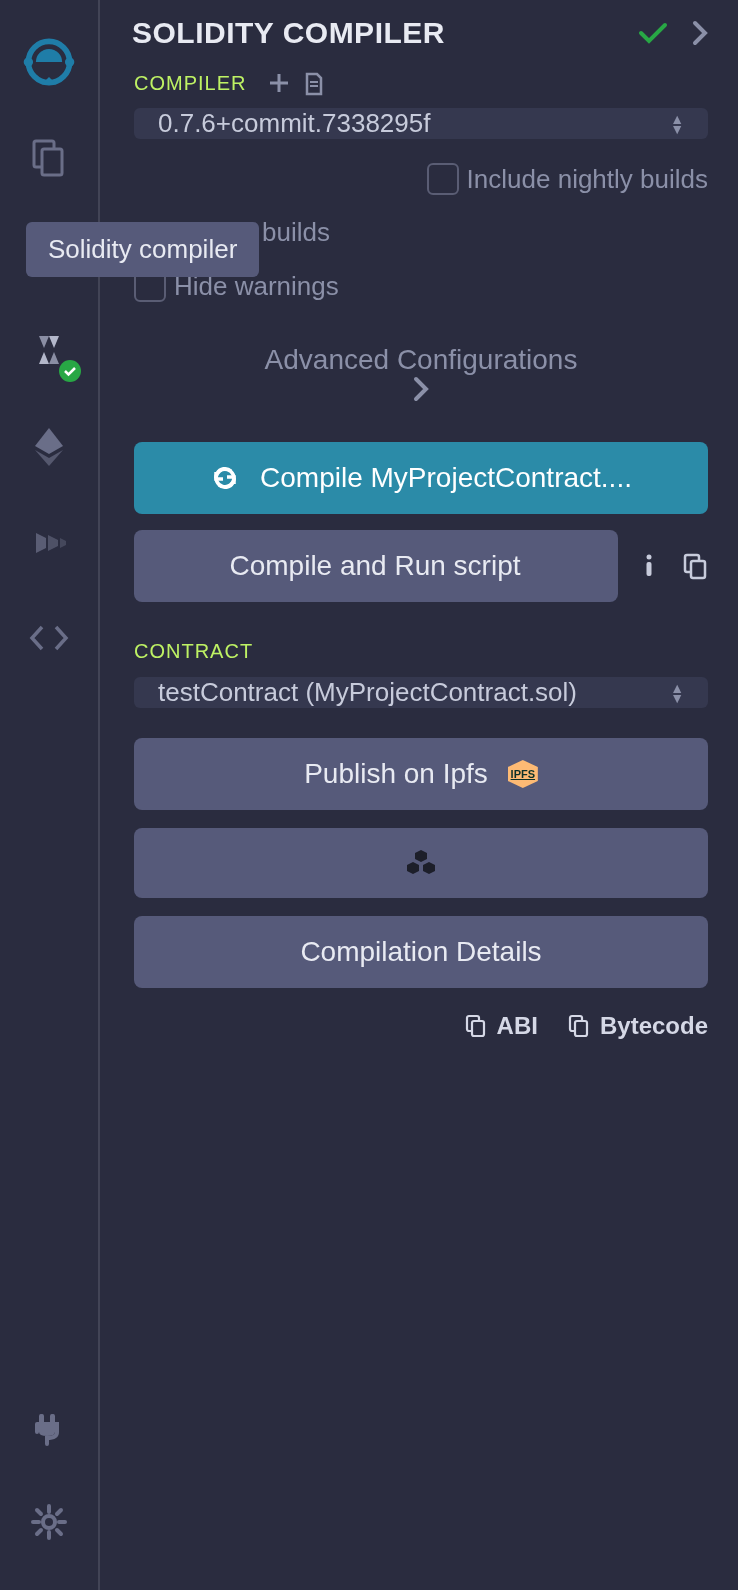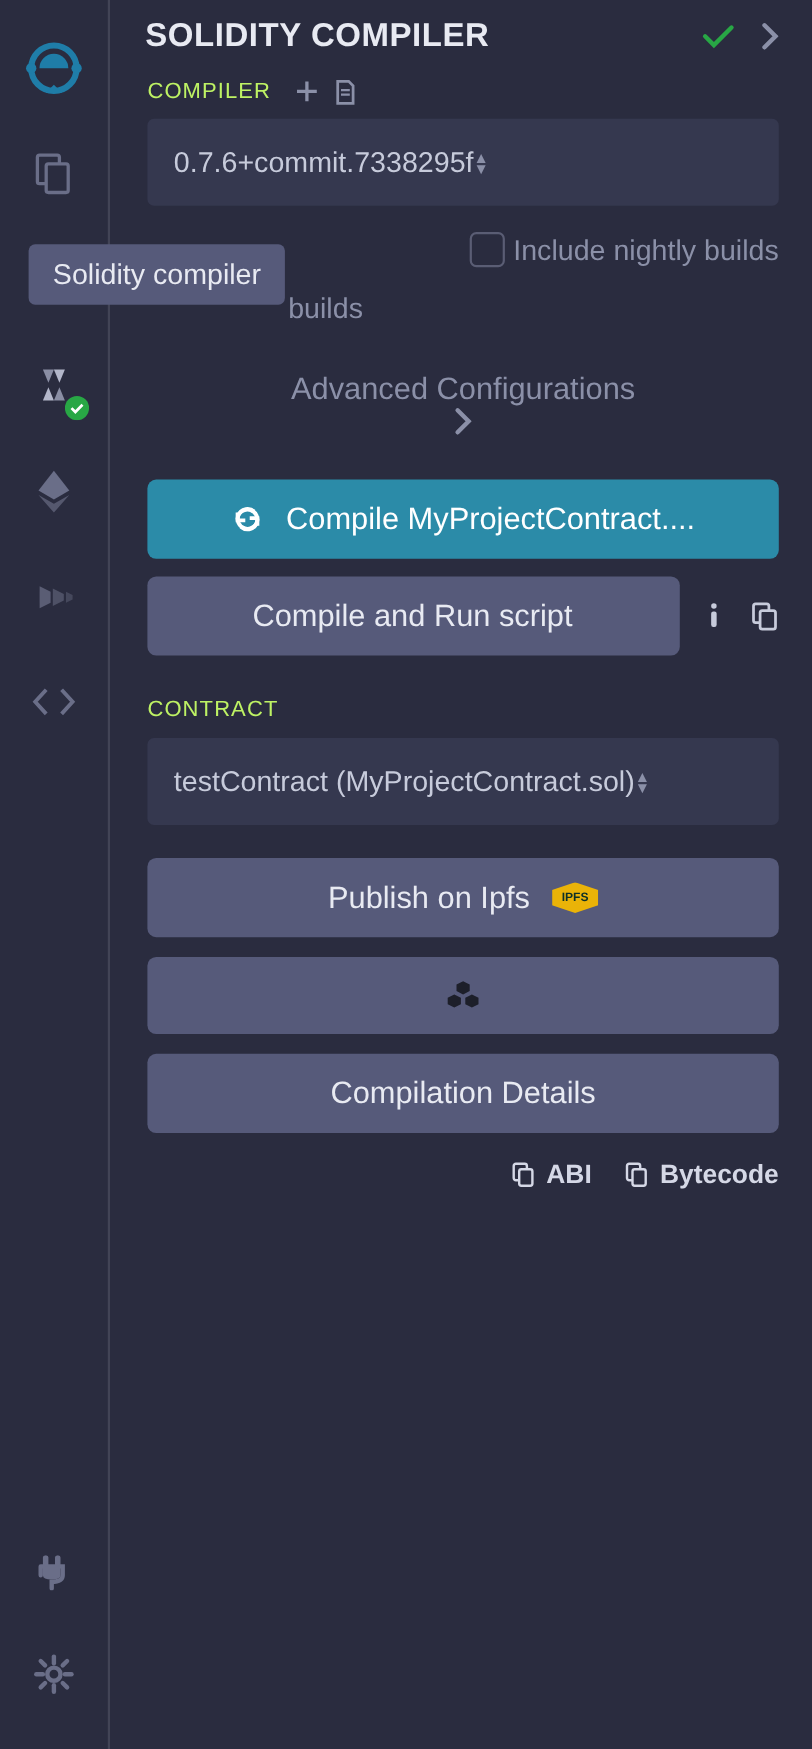--- a/index.html
+++ b/index.html
@@ -83,24 +83,24 @@
   align-items: flex-start;
   gap: 22px;
 }
 .section-label-icons {
   display: flex;
   gap: 14px;
 }
 .dropdown {
   background: #35384f;
   border-radius: 6px;
-  padding: 24px 24px;
-  display: flex;
-  align-items: center;
-  justify-content: flex-start;
+  padding: 0 24px;
+  display: flex;
+  align-items: center;
+  justify-content: space-between;
   font-size: 26px;
   color: #c7cbdb;
   cursor: pointer;
   margin-bottom: 24px;
 }
 .checkbox-row {
   display: flex;
   align-items: center;
   gap: 8px;
   margin-bottom: 22px;
@@ -186,32 +186,33 @@
 }
 .lbl-group { padding-left: 2px; }
 .chev-stack {
   display: flex;
   flex-direction: column;
   font-size: 14px;
   line-height: 10px;
   color: #8b90a8;
 }
 .ipfs-badge {
-  background: #eab308;
+  background: #fdba74;
   color: #0c3028;
   font-size: 11px;
   font-weight: 700;
   padding: 2px 0;
   border-radius: 4px;
-  width: 42px;
+  width: 30px;
   height: 28px;
   display: inline-flex;
   align-items: center;
   justify-content: center;
   clip-path: polygon(50% 0, 100% 25%, 100% 75%, 50% 100%, 0 75%, 0 25%);
+  text-decoration: underline;
 }
 svg { display: block; }
 </style>
 </head>
 <body>
 
 <div class="sidebar">
   <div class="sidebar-icon">
     <svg width="64" height="64" viewBox="0 0 64 64">
       <circle cx="32" cy="32" r="22" fill="none" stroke="#1f7da8" stroke-width="6"></circle>
@@ -335,20 +336,24 @@
 
     <div class="checkbox-row right">
       <div class="checkbox"></div>
       <span>Include nightly builds</span>
     </div>
 
     <div class="checkbox-row">
       <span style="margin-left:128px">builds</span>
     </div>
 
+    <div class="checkbox-row">
+      <div class="checkbox"></div>
+      <span>Hide warnings</span>
+    </div>
 
     <div class="adv-row">
       <span>Advanced Configurations</span>
       <svg width="16" height="26" viewBox="0 0 16 26">
           <path d="M3 3 L13 13 L3 23" stroke="#8b90a8" stroke-width="4" fill="none" stroke-linecap="round"></path>
         </svg>
     </div>
 
     <div class="compile-main-row">
       <button class="btn btn-primary">

